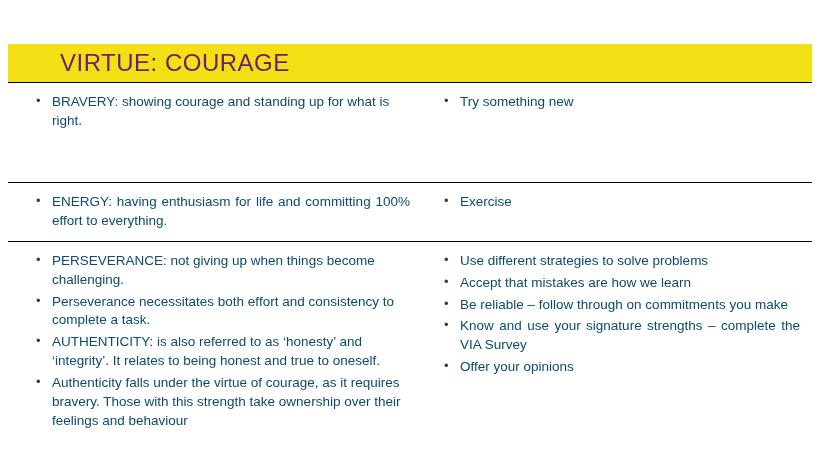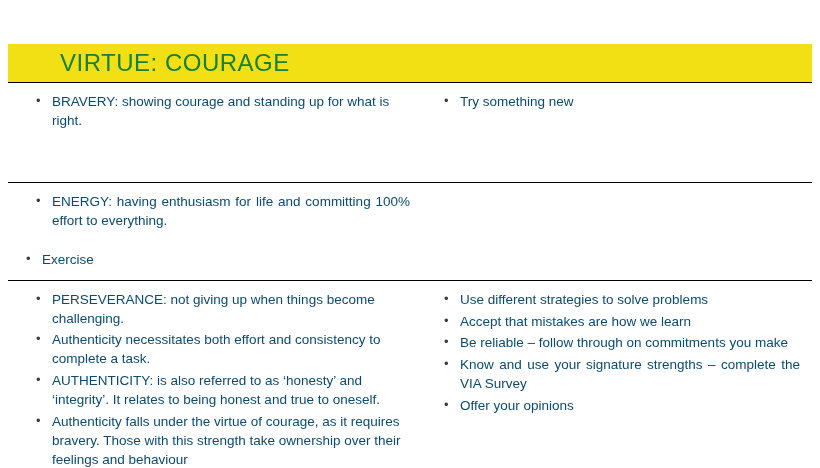--- a/index.html
+++ b/index.html
@@ -25,21 +25,21 @@
     position: absolute;
     left: 8px;
     top: 44px;
     width: 804px;
     height: 38px;
     background: #f2e014;
     display: flex;
     align-items: center;
   }
   .title-text {
-    color: #15803d;
+    color: #701a75;
     font-size: 24px;
     letter-spacing: 0.5px;
     padding-left: 52px;
     font-weight: normal;
   }
   .table {
     position: absolute;
     left: 8px;
     top: 82px;
     width: 804px;
@@ -86,21 +86,21 @@
     left: 2px;
     top: -1px;
     font-size: 13px;
     color: #3c3c3c;
   }
   .just li {
     text-align: justify;
     padding-right: 4px;
   }
   .row-1 { min-height: 100px; }
-  .row-2 { min-height: 56px; flex-direction: column; }
+  .row-2 { min-height: 56px; }
   .row-3 { min-height: 196px; }
 </style>
 </head>
 <body>
 
 <div class="page">
 
   <div class="title-bar">
     <div class="title-text">VIRTUE: COURAGE</div>
   </div>
@@ -130,21 +130,21 @@
         <ul class="bullets">
           <li>Exercise</li>
         </ul>
       </div>
     </div>
 
     <div class="row row-3">
       <div class="col-left">
         <ul class="bullets">
           <li>PERSEVERANCE: not giving up when things become challenging.</li>
-          <li>Authenticity necessitates both effort and consistency to complete a task.</li>
+          <li>Perseverance necessitates both effort and consistency to complete a task.</li>
           <li>AUTHENTICITY: is also referred to as ‘honesty’ and ‘integrity’. It relates to being honest and true to oneself.</li>
           <li>Authenticity falls under the virtue of courage, as it requires bravery. Those with this strength take ownership over their feelings and behaviour</li>
         </ul>
       </div>
       <div class="col-right">
         <ul class="bullets just">
           <li>Use different strategies to solve problems</li>
           <li>Accept that mistakes are how we learn</li>
           <li>Be reliable – follow through on commitments you make</li>
           <li>Know and use your signature strengths – complete the VIA Survey</li>

